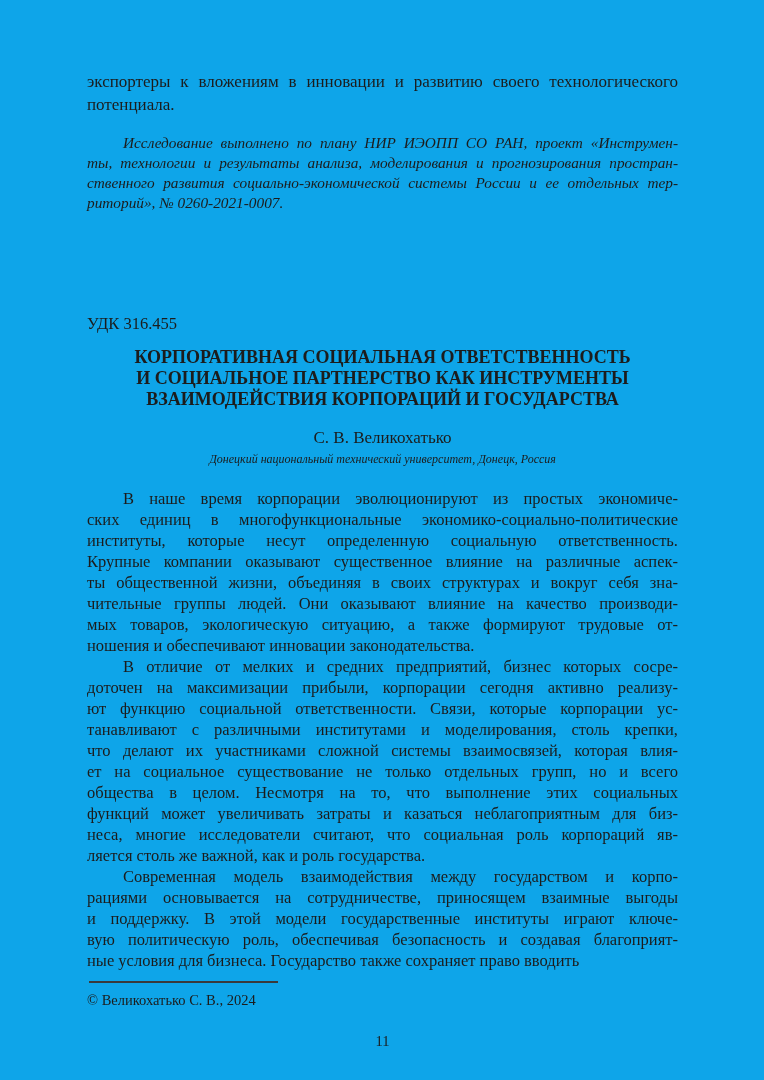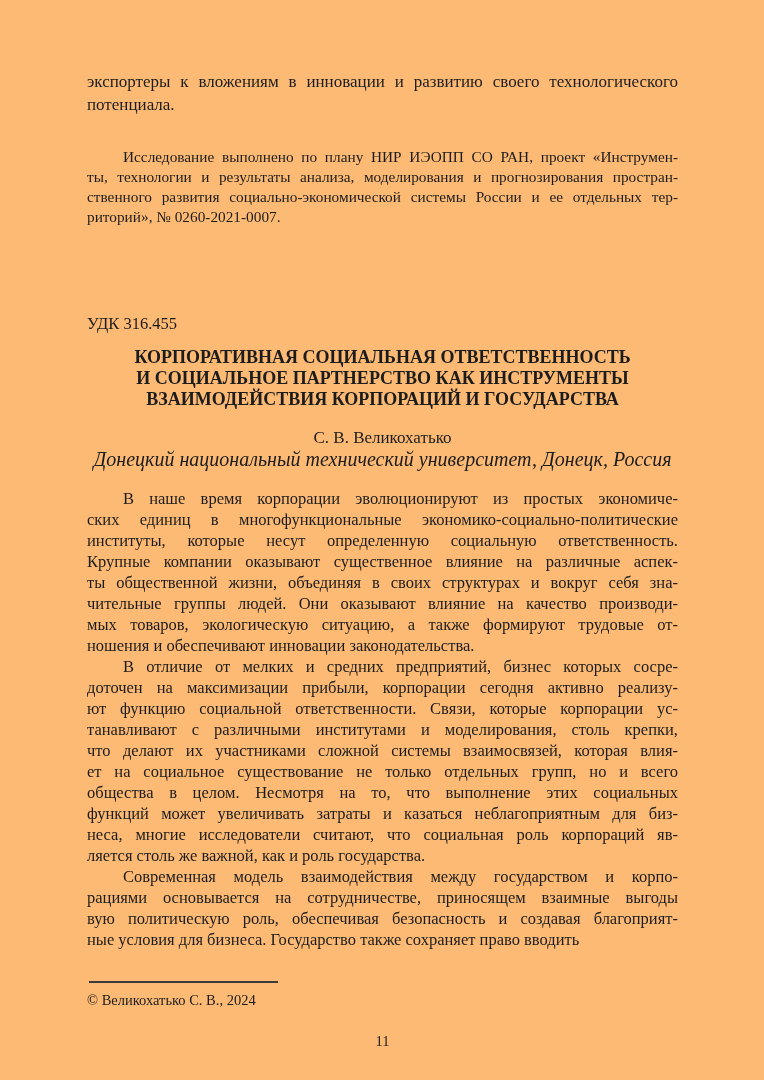--- a/index.html
+++ b/index.html
@@ -1,39 +1,39 @@
 <!DOCTYPE html>
 <html lang="ru"><head>
 <meta charset="utf-8">
 <style>
   html,body { margin:0; padding:0; background:#ffffff; }
   .page {
     position:relative;
     width:764px; height:1080px;
-    background:#fdba74;
+    background:#0ea5e9;
     color:#1c1c1c;
     font-family:"Liberation Serif","DejaVu Serif",serif;
     overflow:hidden;
   }
   .content {
     position:absolute; left:87px; top:0; width:591px;
   }
   .block { position:absolute; left:0; width:591px; }
 
   .line { text-align:justify; text-align-last:justify; }
   .line-last { text-align-last:left; }
   .center-lines .line { text-align:center; text-align-last:center; }
   .indent-first .line-first { text-indent:36px; }
 
   .fragment { top:70px; font-size:17px; line-height:23px; }
-  .acknowledgment { top:147px; font-size:15.3px; line-height:20px; }
+  .acknowledgment { top:133px; font-size:15.3px; line-height:20px; font-style:italic; }
   .udc { top:314px; font-size:16.5px; line-height:20px; }
   .title { top:347px; font-size:18px; line-height:21px; font-weight:bold; }
   .author { top:428px; font-size:17px; line-height:20px; font-weight:normal; text-align:center; }
-  .affiliation { top:449px; font-size:20px; line-height:20px; font-style:italic; text-align:center; }
+  .affiliation { top:449px; font-size:12px; line-height:20px; font-style:italic; text-align:center; }
   .body-text { top:488px; font-size:16.5px; line-height:21px; }
   .para { width:591px; }
 
   .footnote-rule { top:981px; left:2px; width:189px; height:2px; background:#3a3a3a; }
   .copyright { top:991px; font-size:14.5px; line-height:18px; }
   .page-number { top:1032px; font-size:14.5px; line-height:18px; text-align:center; }
 </style>
 </head>
 <body>
 
@@ -83,20 +83,21 @@
           <div class="line">что делают их участниками сложной системы взаимосвязей, которая влия-</div>
           <div class="line">ет на социальное существование не только отдельных групп, но и всего</div>
           <div class="line">общества в целом. Несмотря на то, что выполнение этих социальных</div>
           <div class="line">функций может увеличивать затраты и казаться неблагоприятным для биз-</div>
           <div class="line">неса, многие исследователи считают, что социальная роль корпораций яв-</div>
           <div class="line line-last">ляется столь же важной, как и роль государства.</div>
         </div>
       <div class="para indent-first">
           <div class="line line-first">Современная модель взаимодействия между государством и корпо-</div>
           <div class="line">рациями основывается на сотрудничестве, приносящем взаимные выгоды</div>
+          <div class="line">и поддержку. В этой модели государственные институты играют ключе-</div>
           <div class="line">вую политическую роль, обеспечивая безопасность и создавая благоприят-</div>
           <div class="line line-last">ные условия для бизнеса. Государство также сохраняет право вводить</div>
         </div>
     </div>
 
     <div class="block footnote-rule"></div>
 
     <div class="block copyright">© Великохатько С. В., 2024</div>
 
     <div class="block page-number">11</div>

